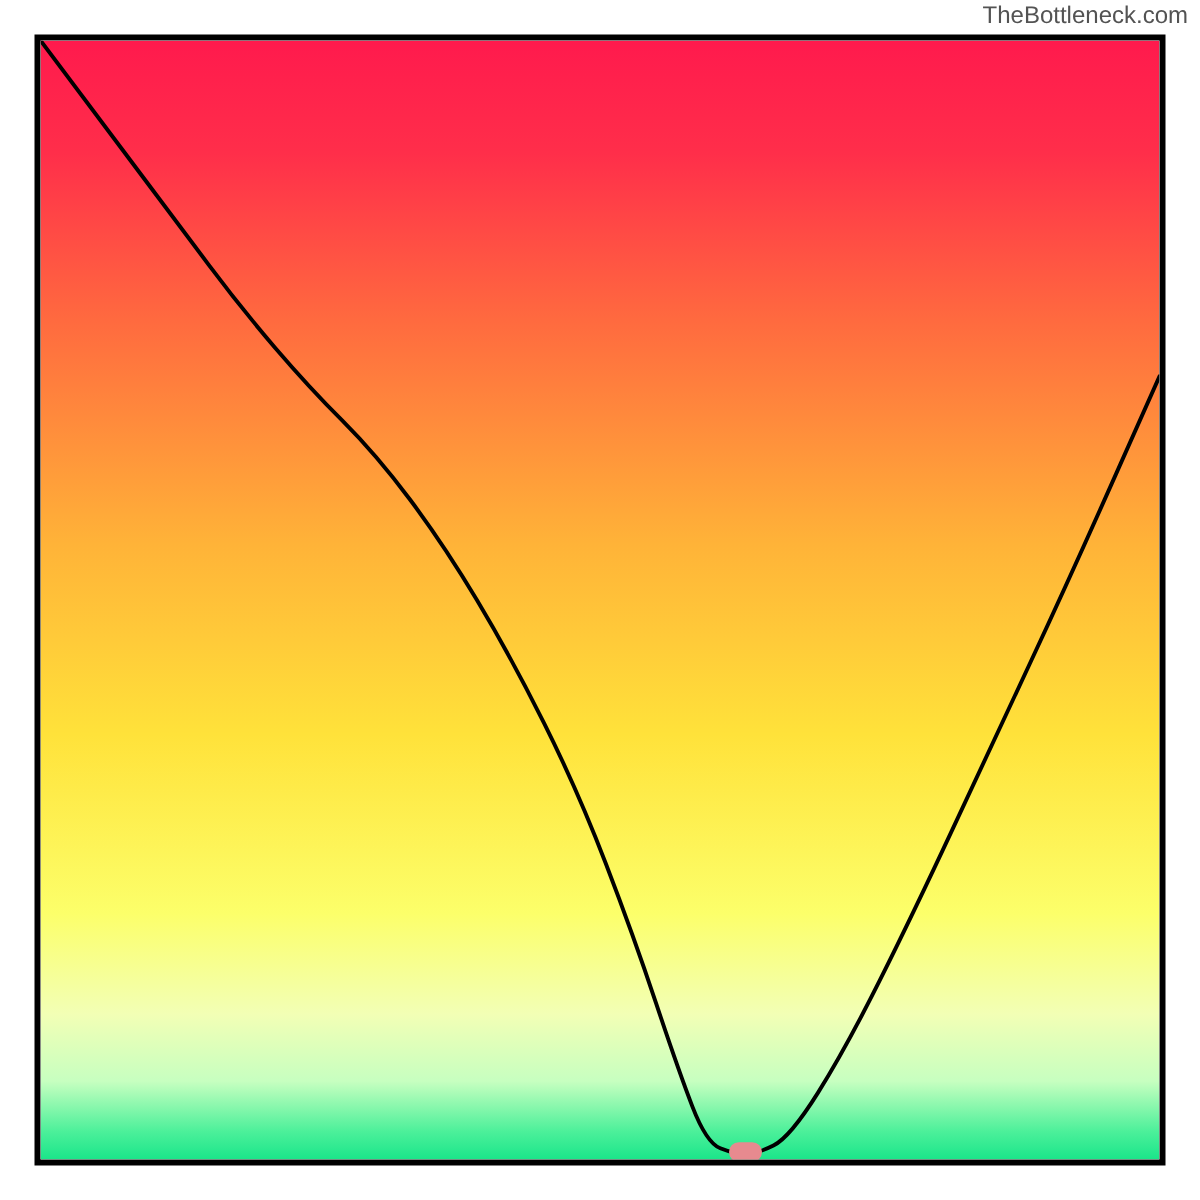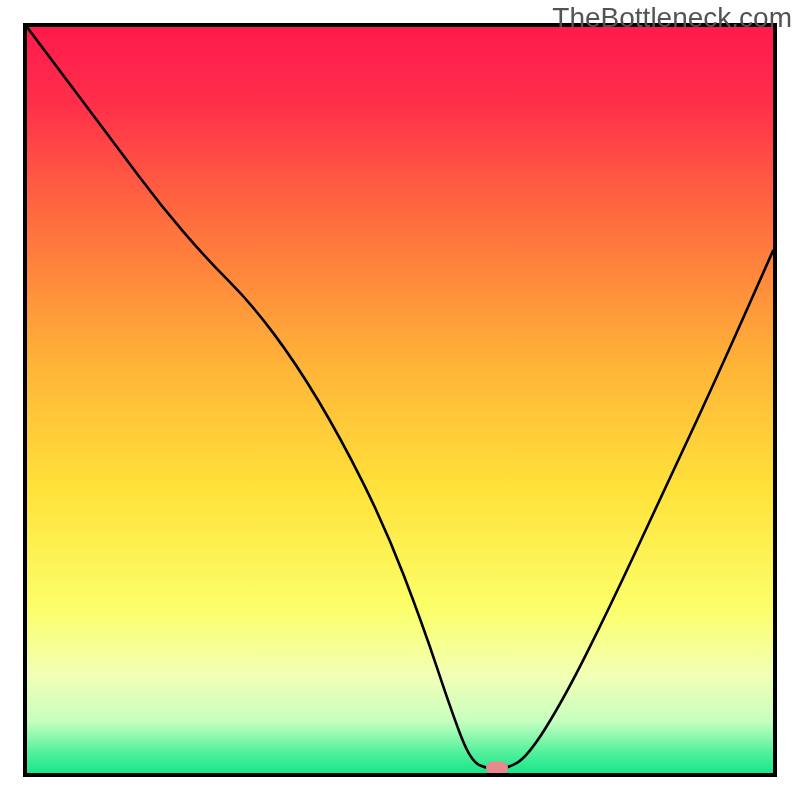--- a/index.html
+++ b/index.html
@@ -13,21 +13,21 @@
   }
   .container {
     position: relative;
     width: 800px;
     height: 800px;
   }
   .watermark {
     position: absolute;
     top: 2px;
     right: 8px;
-    font-size: 28px;
+    font-size: 16px;
     font-weight: 500;
     color: #535353;
     z-index: 10;
   }
   .plot-frame {
     position: absolute;
     left: 23px;
     top: 23px;
     width: 754px;
     height: 754px;

